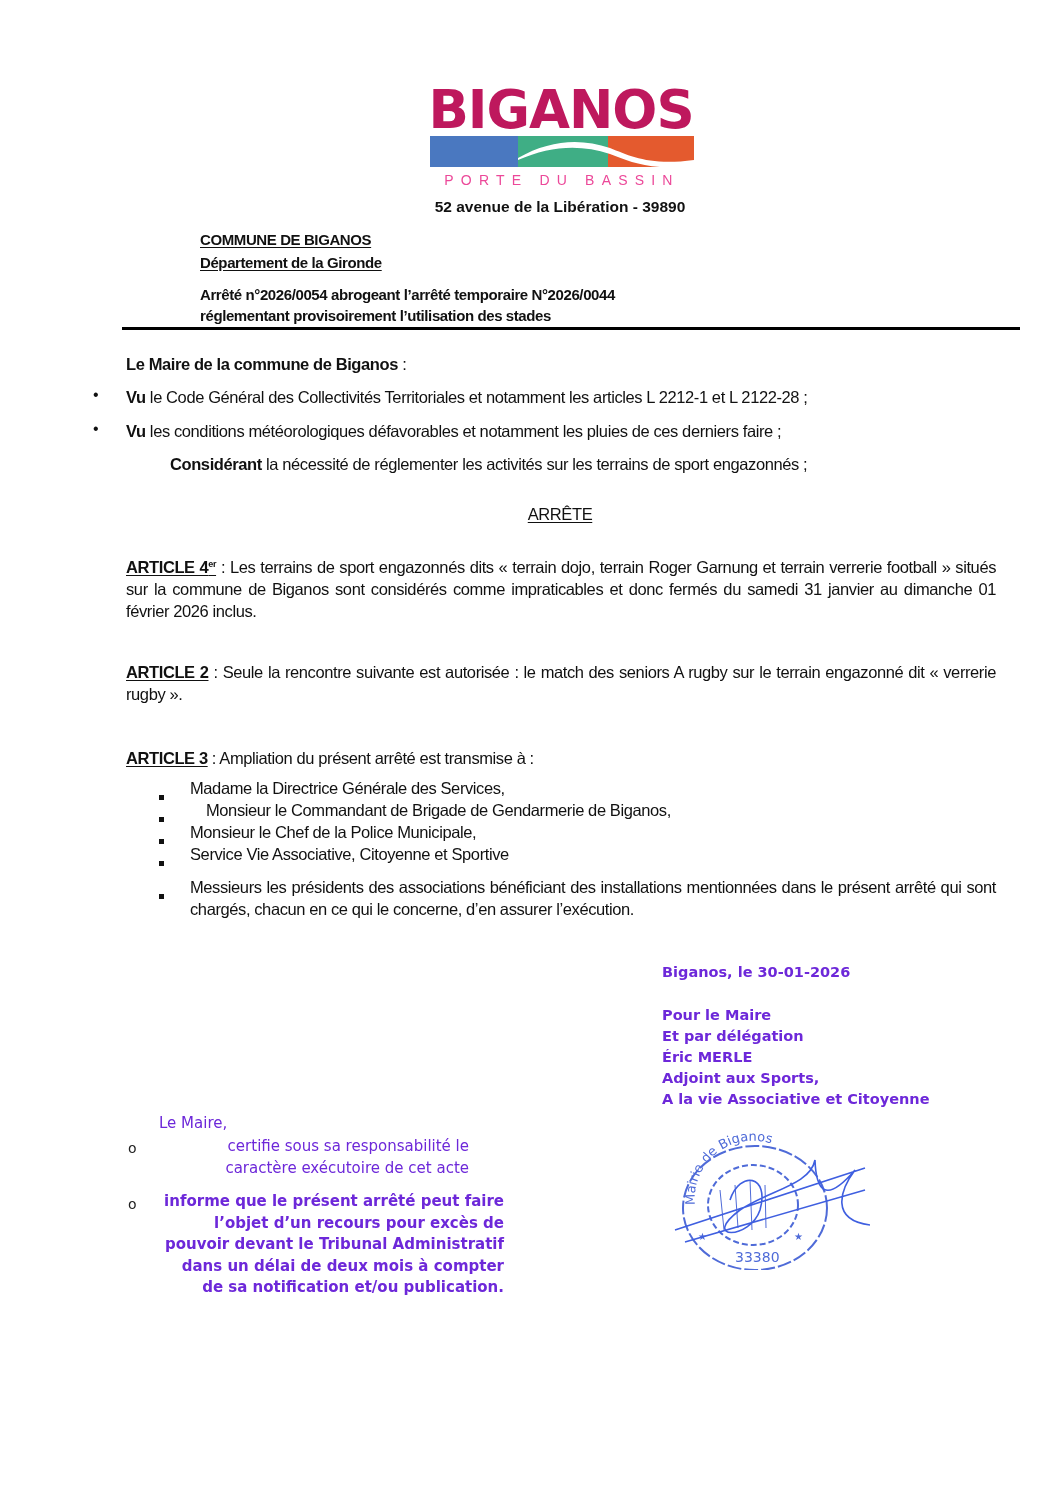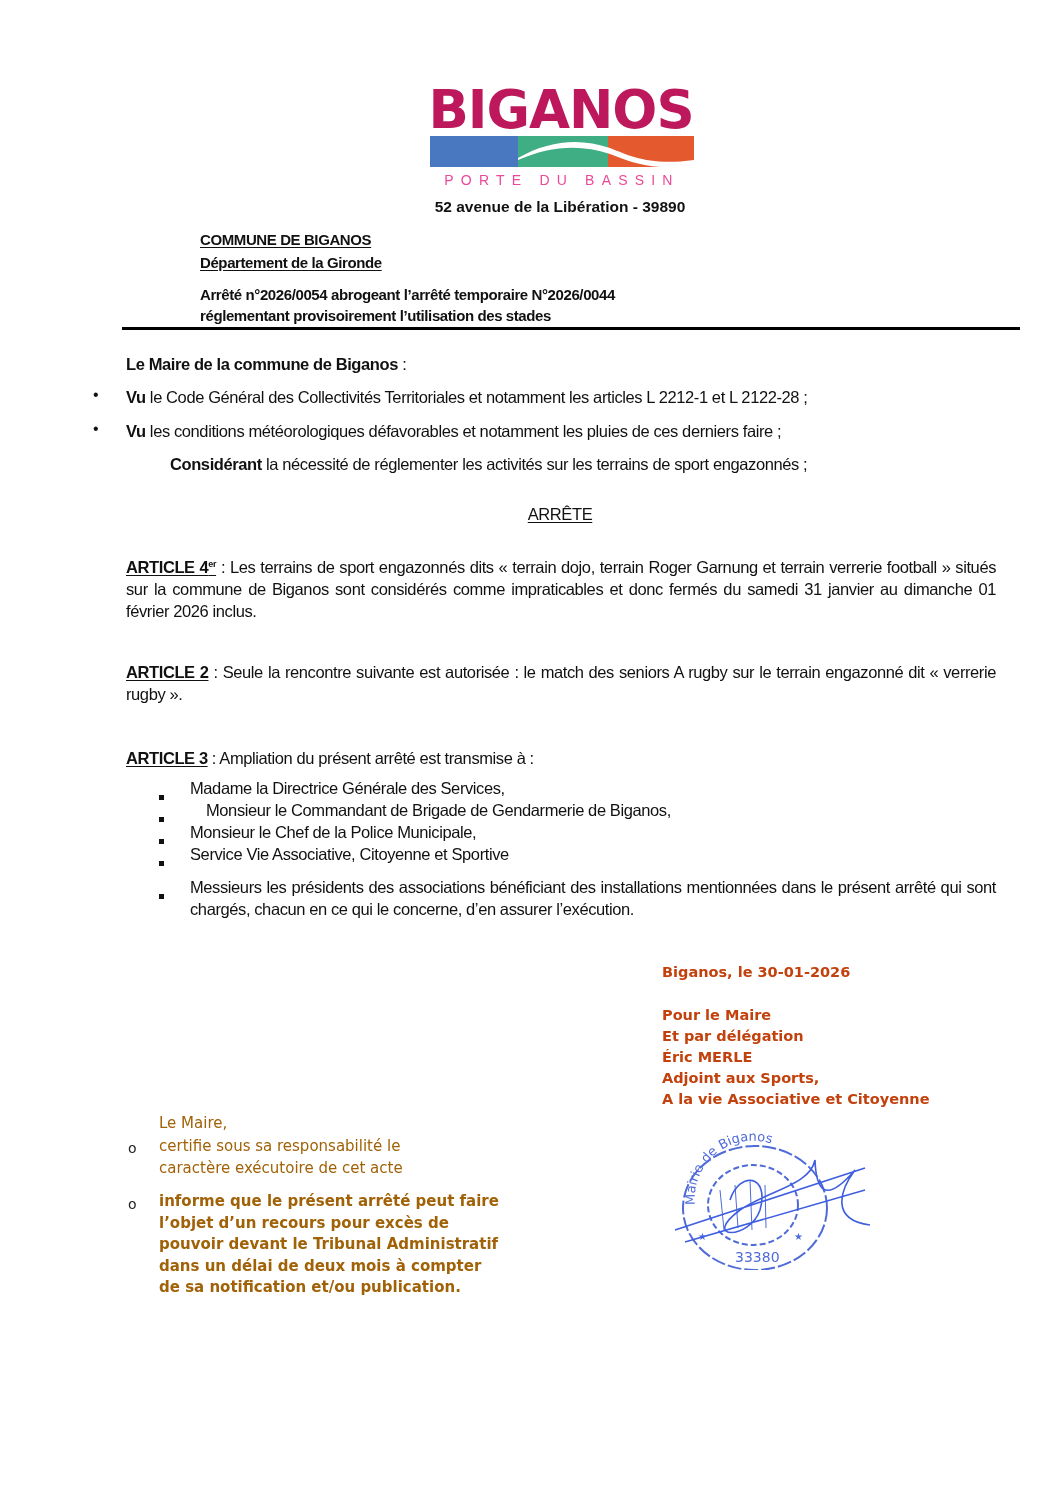--- a/index.html
+++ b/index.html
@@ -13,22 +13,22 @@
   .band-red { background: #e45a2e; width: 86px; }
   .logo-tag { left: 428px; top: 172px; width: 268px; font-size: 14px; letter-spacing: 7.2px; text-align: center; color: #ec4899; }
   .address { left: 300px; top: 198px; width: 520px; text-align: center; font-weight: bold; font-size: 15.5px; }
   .center-title { left: 200px; width: 720px; font-weight: bold; font-size: 15px; }
   .u { text-decoration: underline; text-underline-offset: 2px; }
   .rule { left: 122px; top: 327px; width: 898px; height: 3px; background: #000; }
   .para { font-size: 16.5px; line-height: 22px; }
   .justify { text-align: justify; text-align-last: left; }
   .bullet-dot { font-size: 16px; }
   .sq { width: 5px; height: 5px; background: #111; display: inline-block; }
-  .sign { left: 662px; font-family: "DejaVu Sans", sans-serif; font-weight: bold; font-size: 14.5px; line-height: 21px; color: #c2410c; }
-  .foot { left: 159px; font-family: "DejaVu Sans", sans-serif; font-size: 15px; line-height: 21.5px; color: #a16207; }
+  .sign { left: 662px; font-family: "DejaVu Sans", sans-serif; font-weight: bold; font-size: 14.5px; line-height: 21px; color: #6d28d9; }
+  .foot { left: 159px; font-family: "DejaVu Sans", sans-serif; font-size: 15px; line-height: 21.5px; color: #6d28d9; text-align: right; }
   .foot-o { left: 128px; font-family: "DejaVu Sans", sans-serif; font-size: 14px; color: #222; }
   sup { font-size: 9px; vertical-align: 6px; }
 </style>
 </head>
 <body>
 
 <div class="abs logo-word">BIGANOS</div>
 <div class="abs logo-band">
   <div class="band-blue"></div>
   <div class="band-green"></div>

